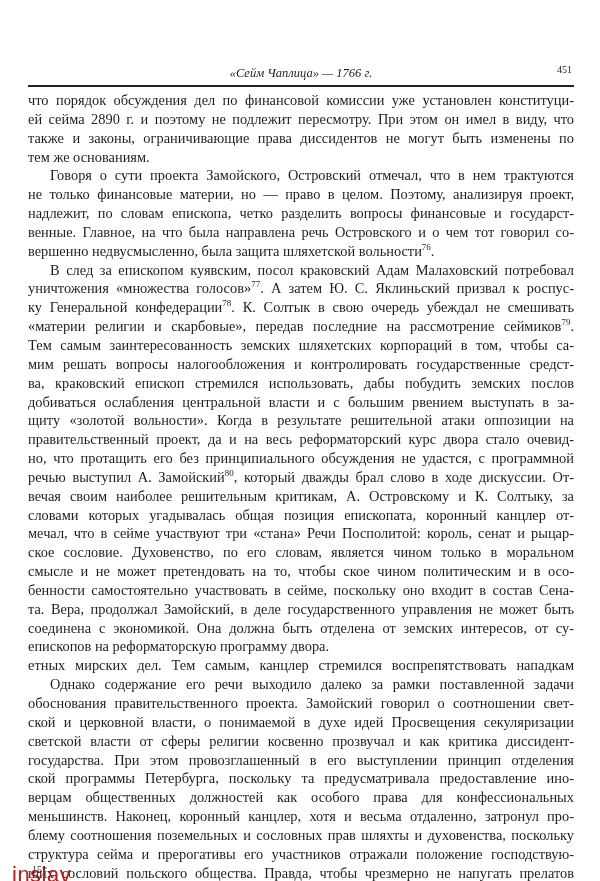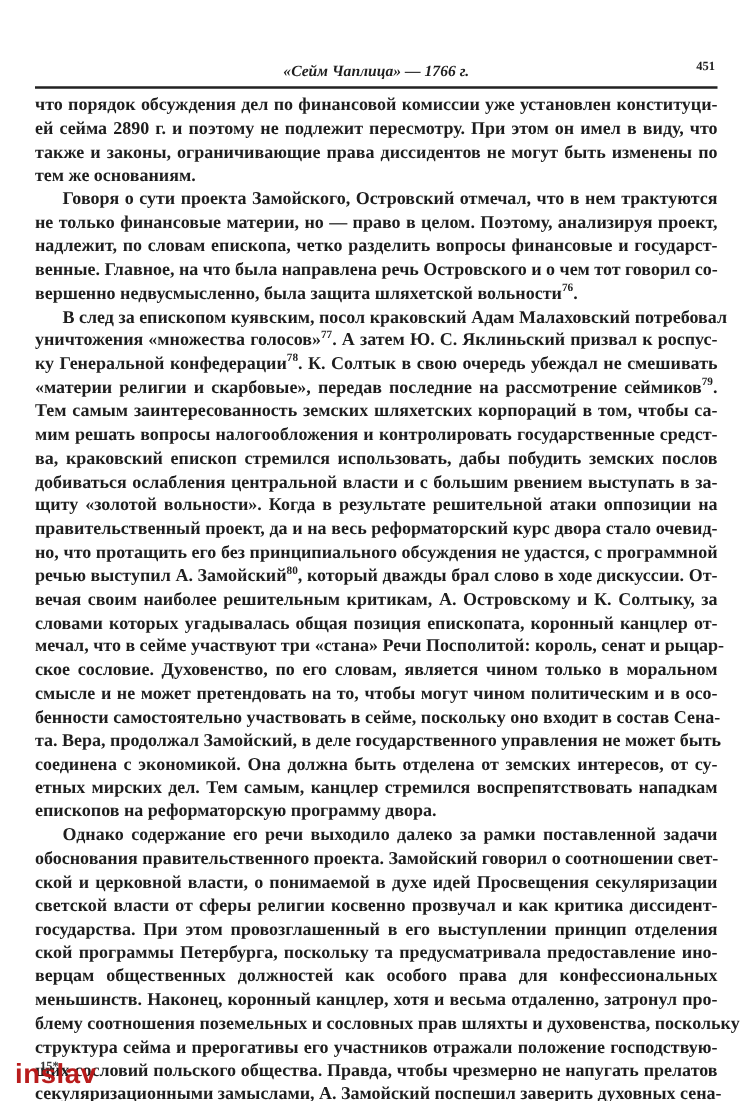--- a/index.html
+++ b/index.html
@@ -11,24 +11,23 @@
       width: 600px;
       height: 881px;
       position: relative;
       overflow: hidden;
       font-family: "Liberation Serif", "DejaVu Serif", serif;
       color: #1e1e1e;
     }
     .page {
       position: absolute;
       left: 0;
-      top: 0;
+      top: 16px;
       width: 600px;
       height: 647px;
-      font-weight: bold;
     }
     .running-head {
       position: absolute;
       left: 28px;
       top: 48px;
       width: 546px;
       height: 20px;
     }
     .running-title {
       position: absolute;
@@ -130,26 +129,26 @@
         <div class="line"><span>ва, краковский епископ стремился использовать, дабы побудить земских послов</span></div>
         <div class="line"><span>добиваться ослабления центральной власти и с большим рвением выступать в за-</span></div>
         <div class="line"><span>щиту «золотой вольности». Когда в результате решительной атаки оппозиции на</span></div>
         <div class="line"><span>правительственный проект, да и на весь реформаторский курс двора стало очевид-</span></div>
         <div class="line"><span>но, что протащить его без принципиального обсуждения не удастся, с программной</span></div>
         <div class="line"><span>речью выступил А. Замойский</span><sup>80</sup><span>, который дважды брал слово в ходе дискуссии. От-</span></div>
         <div class="line"><span>вечая своим наиболее решительным критикам, А. Островскому и К. Солтыку, за</span></div>
         <div class="line"><span>словами которых угадывалась общая позиция епископата, коронный канцлер от-</span></div>
         <div class="line"><span>мечал, что в сейме участвуют три «стана» Речи Посполитой: король, сенат и рыцар-</span></div>
         <div class="line"><span>ское сословие. Духовенство, по его словам, является чином только в моральном</span></div>
-        <div class="line"><span>смысле и не может претендовать на то, чтобы могут чином политическим и в осо-</span></div>
+        <div class="line"><span>смысле и не может претендовать на то, чтобы ское чином политическим и в осо-</span></div>
         <div class="line"><span>бенности самостоятельно участвовать в сейме, поскольку оно входит в состав Сена-</span></div>
         <div class="line"><span>та. Вера, продолжал Замойский, в деле государственного управления не может быть</span></div>
         <div class="line"><span>соединена с экономикой. Она должна быть отделена от земских интересов, от су-</span></div>
+        <div class="line last"><span>епископов на реформаторскую программу двора.</span></div>
         <div class="line"><span>етных мирских дел. Тем самым, канцлер стремился воспрепятствовать нападкам</span></div>
-        <div class="line last"><span>епископов на реформаторскую программу двора.</span></div>
       </div>
       <div>
         <div class="line indent"><span>Однако содержание его речи выходило далеко за рамки поставленной задачи</span></div>
         <div class="line"><span>обоснования правительственного проекта. Замойский говорил о соотношении свет-</span></div>
         <div class="line"><span>ской и церковной власти, о понимаемой в духе идей Просвещения секуляризации</span></div>
         <div class="line"><span>светской власти от сферы религии косвенно прозвучал и как критика диссидент-</span></div>
         <div class="line"><span>государства. При этом провозглашенный в его выступлении принцип отделения</span></div>
         <div class="line"><span>ской программы Петербурга, поскольку та предусматривала предоставление ино-</span></div>
         <div class="line"><span>верцам общественных должностей как особого права для конфессиональных</span></div>
         <div class="line"><span>меньшинств. Наконец, коронный канцлер, хотя и весьма отдаленно, затронул про-</span></div>

